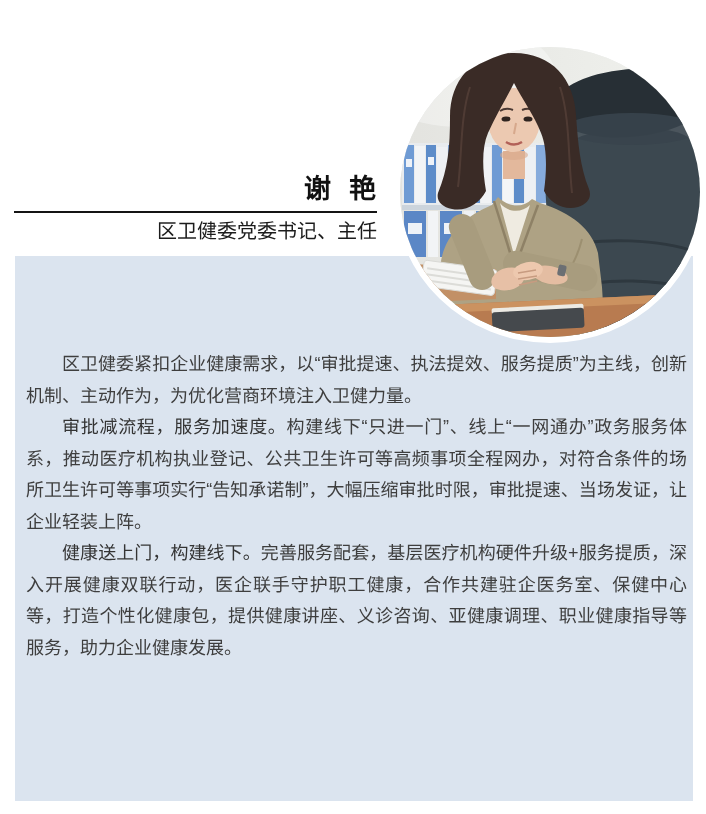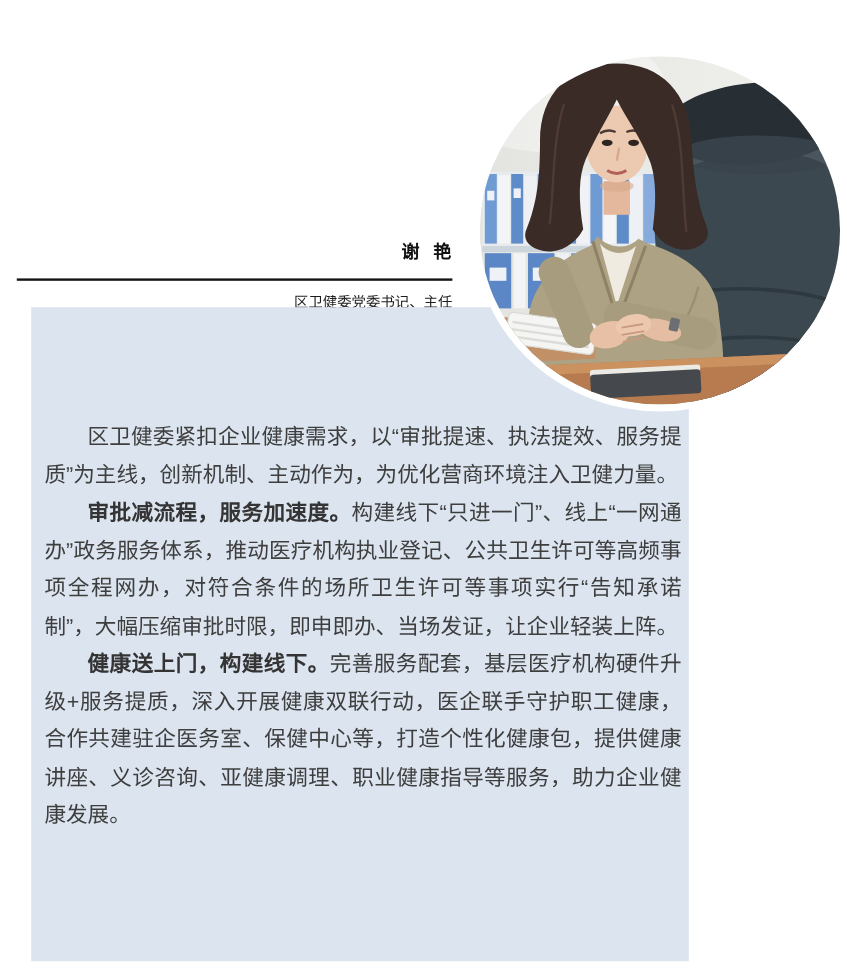--- a/index.html
+++ b/index.html
@@ -7,32 +7,32 @@
         font-family:"Liberation Sans","DejaVu Sans",sans-serif;}
 
   
   .photo{position:absolute;left:394px;top:41px;width:300px;height:290px;
          border:6px solid #ffffff;border-radius:50%;overflow:hidden;
          background:#eceded;z-index:2;}
   .photo svg{display:block;width:100%;height:100%;}
 
   
   .header{position:absolute;left:14px;top:177px;width:363px;z-index:1;}
-  .name{font-size:15px;line-height:25px;font-weight:bold;color:#111;
-        text-align:right;white-space:pre;letter-spacing:1px;margin-top:21px;}
+  .name{font-size:27px;line-height:25px;font-weight:bold;color:#111;
+        text-align:right;white-space:pre;letter-spacing:1px;}
   .rule{margin-top:9px;height:2px;background:#141414;}
-  .title{margin-top:9px;font-size:12px;line-height:18px;color:#1c1c1c;text-align:right;}
+  .title{margin-top:9px;font-size:20px;line-height:18px;color:#1c1c1c;text-align:right;}
 
   
-  .panel{position:absolute;left:26px;top:256px;width:548px;height:545px;
+  .panel{position:absolute;left:15px;top:256px;width:678px;height:545px;
          background:#dbe4ef;z-index:1;}
   .panel-inner{padding:93px 6px 0 11px;}
   .panel-inner p{margin:0;font-size:18px;line-height:31.5px;color:#3e3e3e;
                  text-align:justify;text-indent:2em;word-break:break-all;}
-  .panel-inner p b{font-weight:bold;color:#343434;}
+  .panel-inner p b{font-weight:normal;color:#343434;}
 </style>
 </head>
 <body>
 
 <div class="page">
 
   <div class="photo">
     <svg viewBox="0 0 300 290" role="img">
       <defs>
         <linearGradient id="wall" x1="0" y1="0" x2="1" y2="0">
@@ -146,18 +146,18 @@
 
   <div class="header">
     <div class="name">谢  艳</div>
     <div class="rule"></div>
     <div class="title">区卫健委党委书记、主任</div>
   </div>
 
   <div class="panel">
     <div class="panel-inner">
       <p><b></b><span>区卫健委紧扣企业健康需求，以“审批提速、执法提效、服务提质”为主线，创新机制、主动作为，为优化营商环境注入卫健力量。</span></p>
-      <p><b>审批减流程，服务加速度。</b><span>构建线下“只进一门”、线上“一网通办”政务服务体系，推动医疗机构执业登记、公共卫生许可等高频事项全程网办，对符合条件的场所卫生许可等事项实行“告知承诺制”，大幅压缩审批时限，即申即办、当场发证，让企业轻装上阵。</span></p>
+      <p><b>审批减流程，服务加速度。</b><span>构建线下“只进一门”、线上“一网通办”政务服务体系，推动医疗机构执业登记、公共卫生许可等高频事项全程网办，对符合条件的场所卫生许可等事项实行“告知承诺制”，大幅压缩审批时限，审批提速、当场发证，让企业轻装上阵。</span></p>
       <p><b>健康送上门，构建线下。</b><span>完善服务配套，基层医疗机构硬件升级+服务提质，深入开展健康双联行动，医企联手守护职工健康，合作共建驻企医务室、保健中心等，打造个性化健康包，提供健康讲座、义诊咨询、亚健康调理、职业健康指导等服务，助力企业健康发展。</span></p>
     </div>
   </div>
 
 </div>
 
 </body></html>

